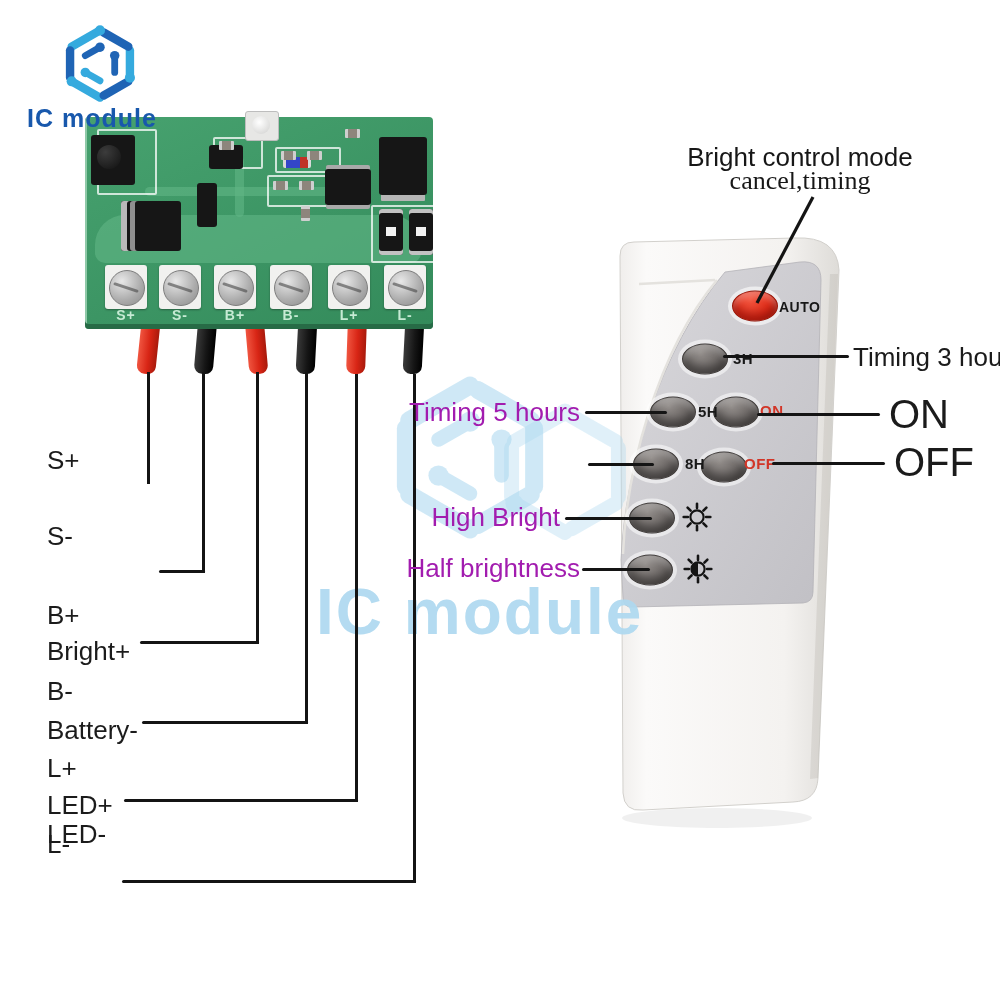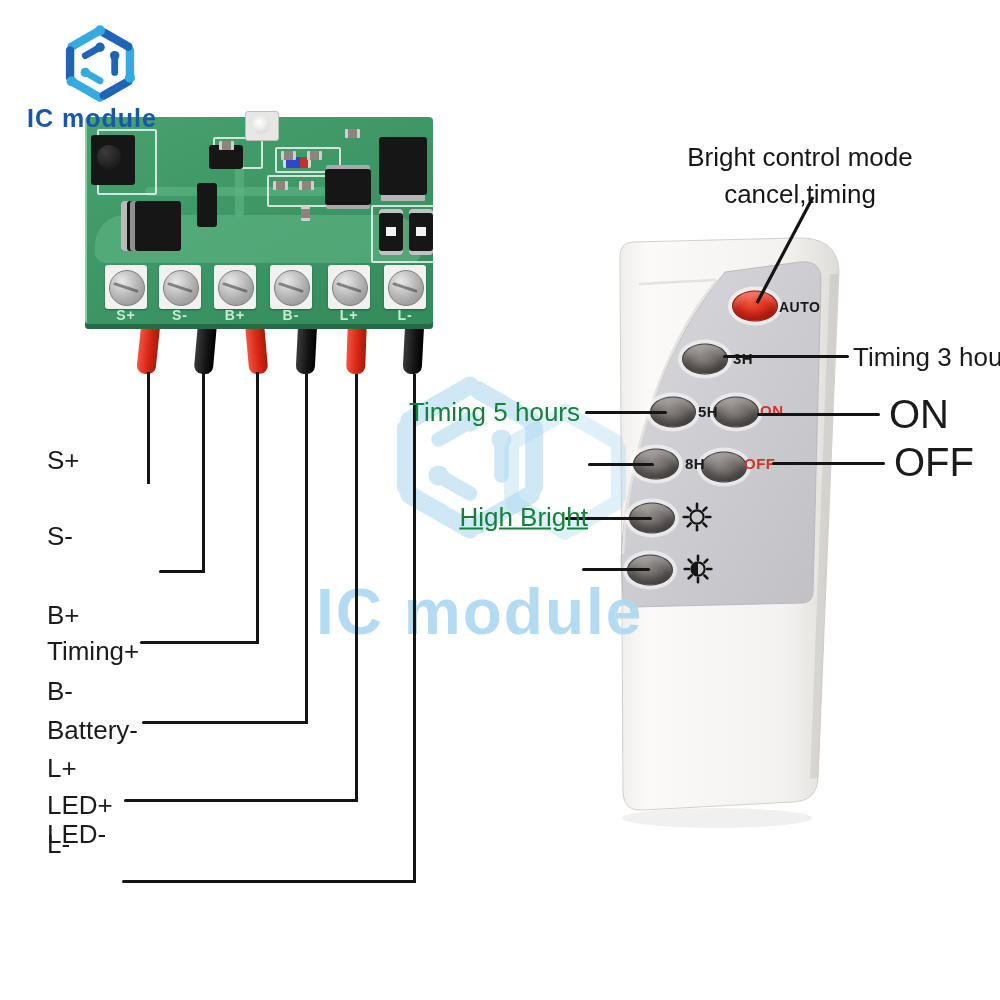--- a/index.html
+++ b/index.html
@@ -29,21 +29,21 @@
   
   .wire{position:absolute;width:19px;height:56px;border-radius:4px 4px 8px 8px;z-index:1;}
   .wire.red{background:linear-gradient(90deg,#f05540,#d82515 55%,#a81a0c);}
   .wire.blk{background:linear-gradient(90deg,#3a3a3a,#161616 55%,#000);}
   
   .vline{position:absolute;width:3px;background:#141414;z-index:9;}
   .hline{position:absolute;height:3px;background:#141414;z-index:9;border-radius:2px;}
   
   .llabel{position:absolute;left:47px;transform:translate(0,-50%);font-size:26px;color:#1b1b1b;
           white-space:nowrap;z-index:9;}
-  .rlabel{position:absolute;transform:translate(-100%,-50%);font-size:26px;color:#15803d;
+  .rlabel{position:absolute;transform:translate(-100%,-50%);font-size:26px;color:#a21caf;
           white-space:nowrap;z-index:9;}
   .rtext{position:absolute;transform:translate(0,-50%);font-size:26px;color:#1b1b1b;
          white-space:nowrap;z-index:9;}
   .big{font-size:40px;}
   .toptitle{position:absolute;left:800px;transform:translate(-50%,-50%);font-size:26px;color:#171717;
             white-space:nowrap;z-index:9;}
   
   .btn{position:absolute;width:44px;height:29px;border-radius:50%;transform:translate(-50%,-50%);z-index:5;}
   .btn.gray{background:radial-gradient(circle at 40% 28%,#938e8b,#6e6967 55%,#4f4a48);
             border:1px solid #3f3b39;
@@ -189,21 +189,21 @@
   <div class="vline" style="left:305px;top:372px;height:352px;"></div>
   <div class="hline" style="left:142px;top:721px;width:166px;"></div>
   <div class="vline" style="left:355px;top:374px;height:428px;"></div>
   <div class="hline" style="left:124px;top:799px;width:234px;"></div>
   <div class="vline" style="left:413px;top:374px;height:509px;"></div>
   <div class="hline" style="left:122px;top:880px;width:294px;"></div>
 
   <div class="llabel" style="top:460px;">S+</div>
   <div class="llabel" style="top:536px;">S-</div>
   <div class="llabel" style="top:615px;">B+</div>
-  <div class="llabel" style="top:651px;">Timing+</div>
+  <div class="llabel" style="top:651px;">Bright+</div>
   <div class="llabel" style="top:691px;">B-</div>
   <div class="llabel" style="top:730px;">Battery-</div>
   <div class="llabel" style="top:768px;">L+</div>
   <div class="llabel" style="top:805px;">LED+</div>
   <div class="llabel" style="top:844px;">L-</div>
   <div class="llabel" style="top:834px;">LED-</div>
 
   <svg class="abs" style="left:595px;top:222px;z-index:3" width="270" height="625" viewBox="0 0 270 625">
     <defs>
       <linearGradient id="bodyGrad" x1="0" y1="0" x2="1" y2="0">
@@ -263,37 +263,38 @@
       <line x1="2.5" y1="15" x2="6.5" y2="15"></line>
         <line x1="23.5" y1="15" x2="27.5" y2="15"></line>
       <line x1="6.2" y1="6.2" x2="9" y2="9"></line>
         <line x1="21" y1="21" x2="23.8" y2="23.8"></line>
       <line x1="23.8" y1="6.2" x2="21" y2="9"></line>
         <line x1="9" y1="21" x2="6.2" y2="23.8"></line>
     </g>
   </svg>
 
   <div class="toptitle" style="top:157px;">Bright control mode</div>
-  <div class="toptitle" style="top:194px;">cancel,timing</div>
+  <div class="toptitle" style="top:181px;font-family:Liberation Serif, serif;">cancel,timing</div>
   <svg class="abs" style="left:0;top:0;z-index:9;pointer-events:none" width="1000" height="1000" viewBox="0 0 1000 1000">
     <line x1="813" y1="197" x2="757" y2="303" stroke="#141414" stroke-width="3.2"></line>
   </svg>
 
   <div class="hline" style="left:723px;top:355px;width:126px;"></div>
   <div class="rtext" style="left:853px;top:357px;">Timing 3 hours</div>
 
   <div class="hline" style="left:585px;top:411px;width:82px;"></div>
   <div class="rlabel" style="left:580px;top:412px;">Timing 5 hours</div>
 
   <div class="hline" style="left:757px;top:413px;width:123px;"></div>
   <div class="rtext big" style="left:889px;top:414px;">ON</div>
 
   <div class="hline" style="left:588px;top:463px;width:66px;"></div>
 
   <div class="hline" style="left:772px;top:462px;width:113px;"></div>
   <div class="rtext big" style="left:894px;top:462px;">OFF</div>
 
   <div class="hline" style="left:565px;top:517px;width:87px;"></div>
-  <div class="rlabel" style="left:588px;top:517px;text-decoration:underline;">High Bright</div>
+  <div class="rlabel" style="left:560px;top:517px;">High Bright</div>
 
   <div class="hline" style="left:582px;top:568px;width:68px;"></div>
+  <div class="rlabel" style="left:580px;top:568px;">Half brightness</div>
 
 </div>
 
 </body></html>

